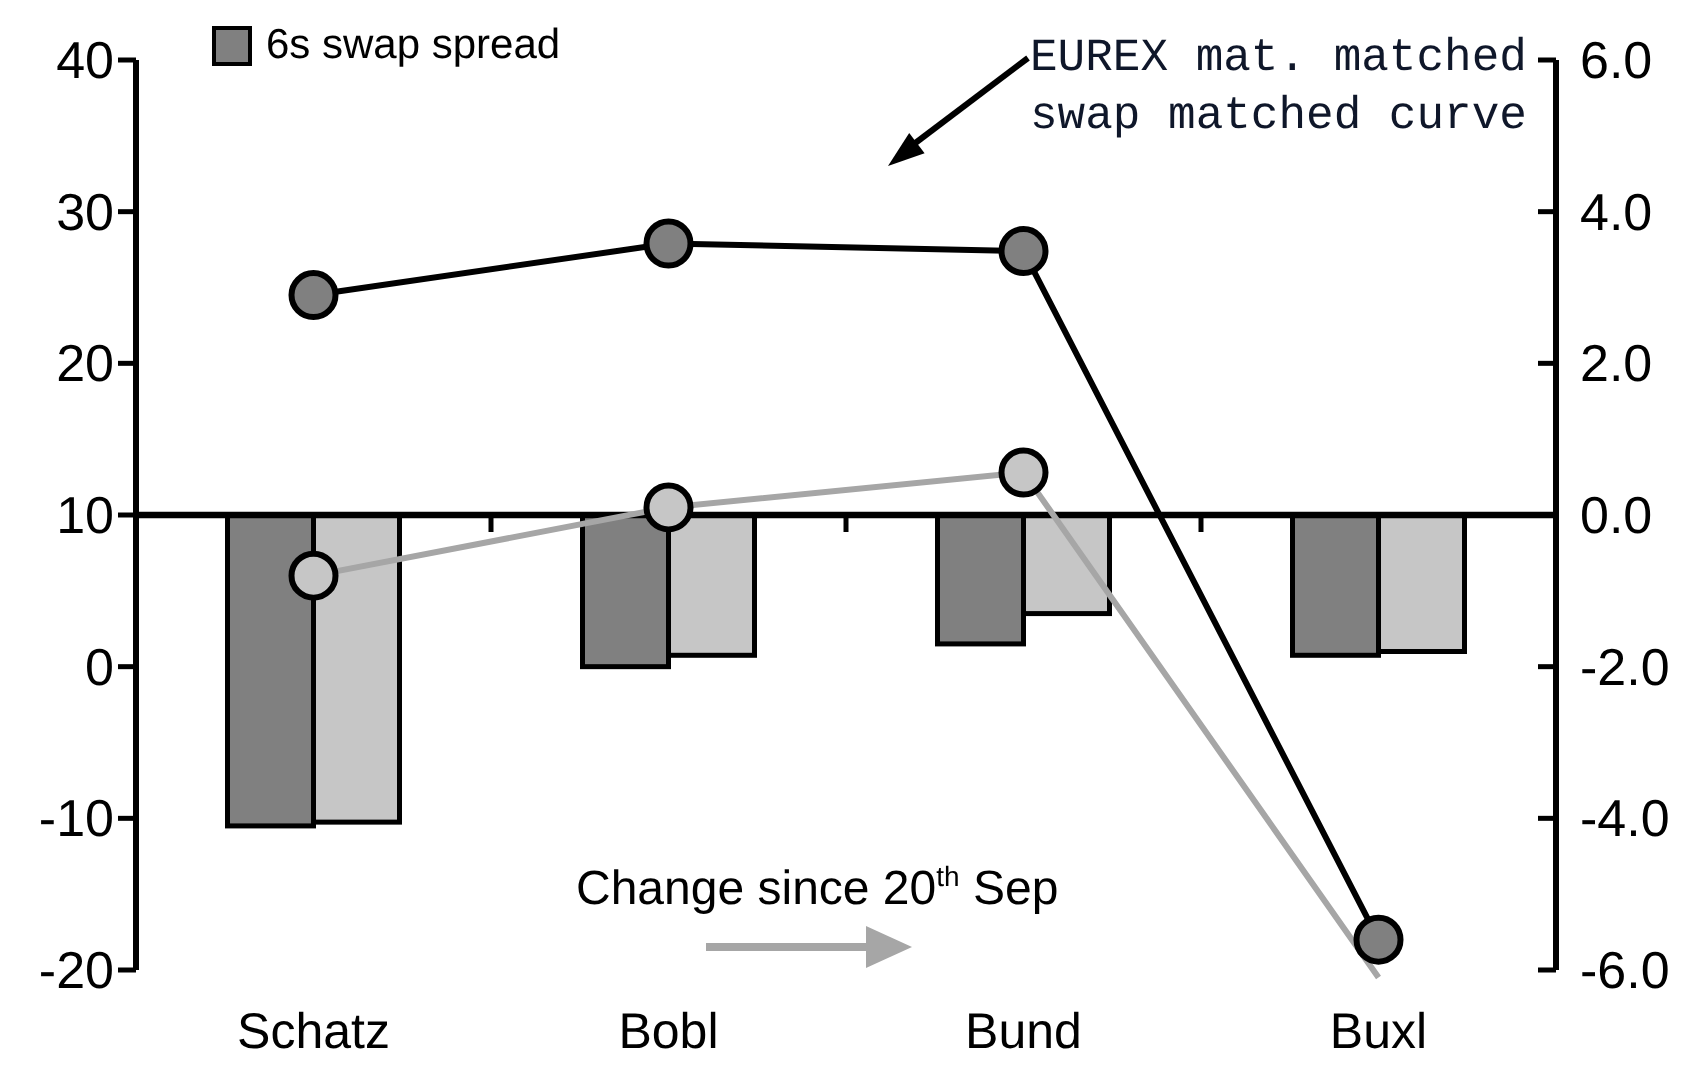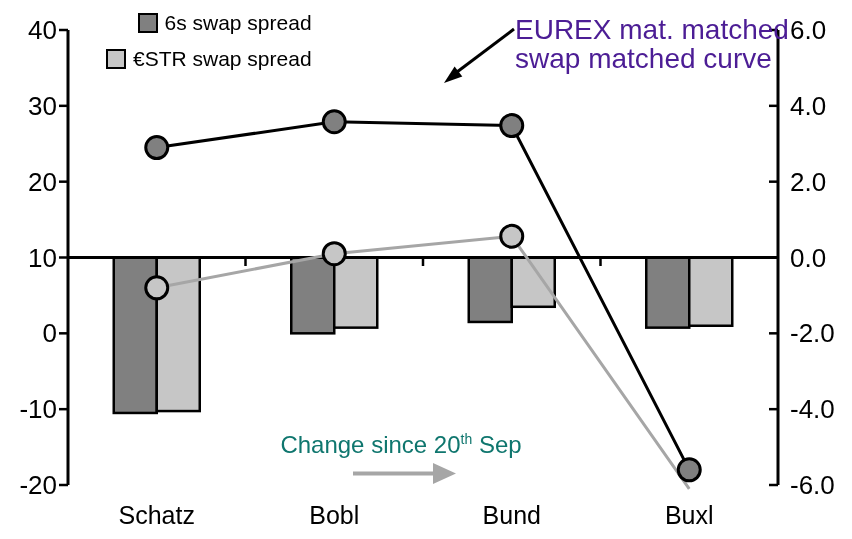--- a/index.html
+++ b/index.html
@@ -4,23 +4,23 @@
 <style>
   html,body{margin:0;padding:0;background:#ffffff;}
   body{width:852px;height:539px;position:relative;overflow:hidden;
        font-family:"Liberation Sans", sans-serif;}
   .stage{position:absolute;inset:0;padding-left:23px;}
   svg{position:absolute;left:0;top:0;}
   .legend{position:absolute;left:106px;top:6px;display:flex;flex-direction:column;gap:3px;align-items:flex-end;}
   .legend-row{display:flex;align-items:center;height:33px;}
   .swatch{width:16px;height:16px;border:2px solid #000;display:inline-block;margin-right:7px;}
   .legend-label{font-size:21px;color:#000;line-height:1;}
-  .anno-curve{position:absolute;left:515px;top:15px;font-size:28px;color:#4c1d95;line-height:29px;}
-  .anno-change{position:absolute;left:270px;top:431px;width:262px;text-align:center;
-               font-size:24px;color:#0f766e;}
+  .anno-curve{position:absolute;left:515px;top:15px;font-size:23px;color:#0f172a;line-height:29px;font-family:Liberation Mono, monospace;}
+  .anno-change{position:absolute;left:288px;top:431px;width:262px;text-align:left;
+               font-size:24px;color:#000000;}
   .anno-change sup{font-size:14px;vertical-align:super;line-height:0;}
 </style>
 </head>
 <body>
 
 <div class="stage">
 
   <svg width="852" height="539" viewBox="0 0 852 539" xmlns="http://www.w3.org/2000/svg">
       <rect x="113.75" y="257.5" width="43" height="155.45833333333331" fill="#808080" stroke="#000" stroke-width="2.5"></rect>
       <rect x="291.25" y="257.5" width="43" height="75.83333333333331" fill="#808080" stroke="#000" stroke-width="2.5"></rect>
@@ -81,24 +81,20 @@
       <polygon points="444,83 454.6,66.5 462.3,76.6" fill="#000"></polygon>
       <line x1="353" y1="473.5" x2="434" y2="473.5" stroke="#a6a6a6" stroke-width="4"></line>
       <polygon points="433,463 456,473.5 433,484" fill="#a6a6a6"></polygon>
     </svg>
 
   <div class="legend">
     <div class="legend-row">
       <span class="swatch" style="background: rgb(128, 128, 128);"></span>
       <span class="legend-label">6s swap spread</span>
     </div>
-    <div class="legend-row">
-      <span class="swatch" style="background: rgb(198, 198, 198);"></span>
-      <span class="legend-label">€STR swap spread</span>
-    </div>
   </div>
 
   <div class="anno-curve">
     <div>EUREX mat. matched</div>
     <div>swap matched curve</div>
   </div>
 
   <div class="anno-change"><span>Change since 20</span><sup>th</sup><span> Sep</span></div>
 </div>
 

